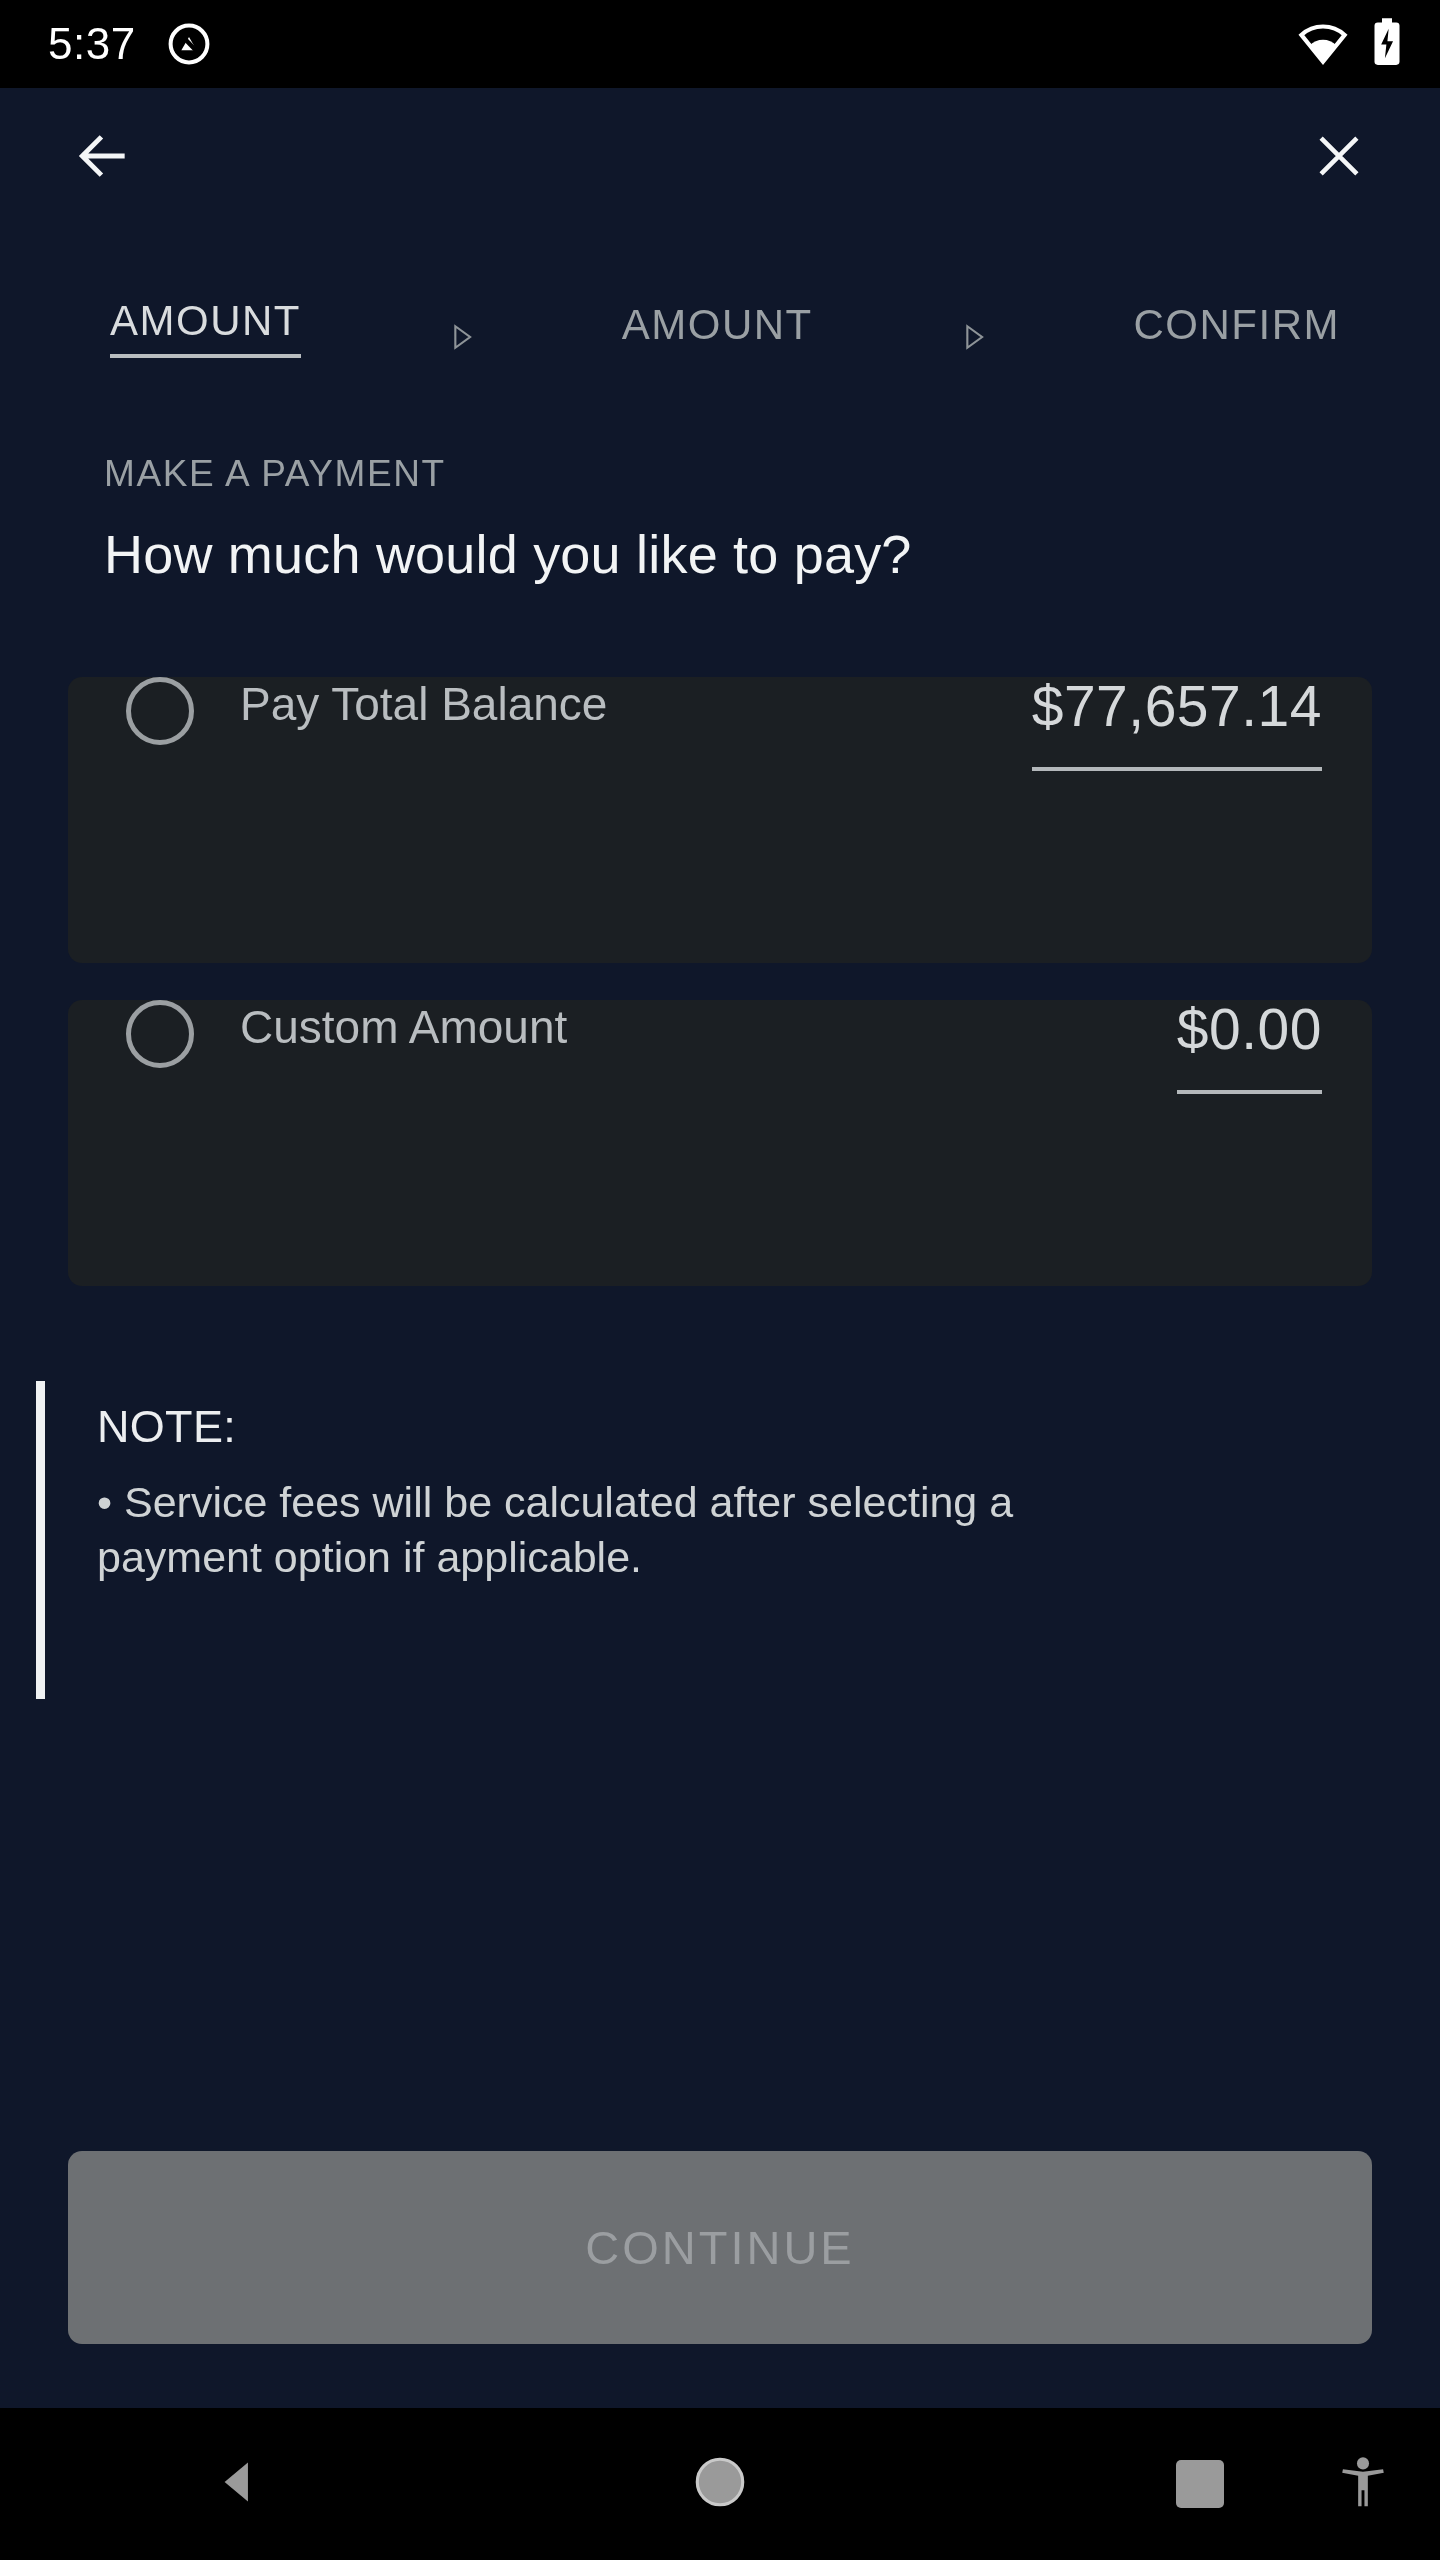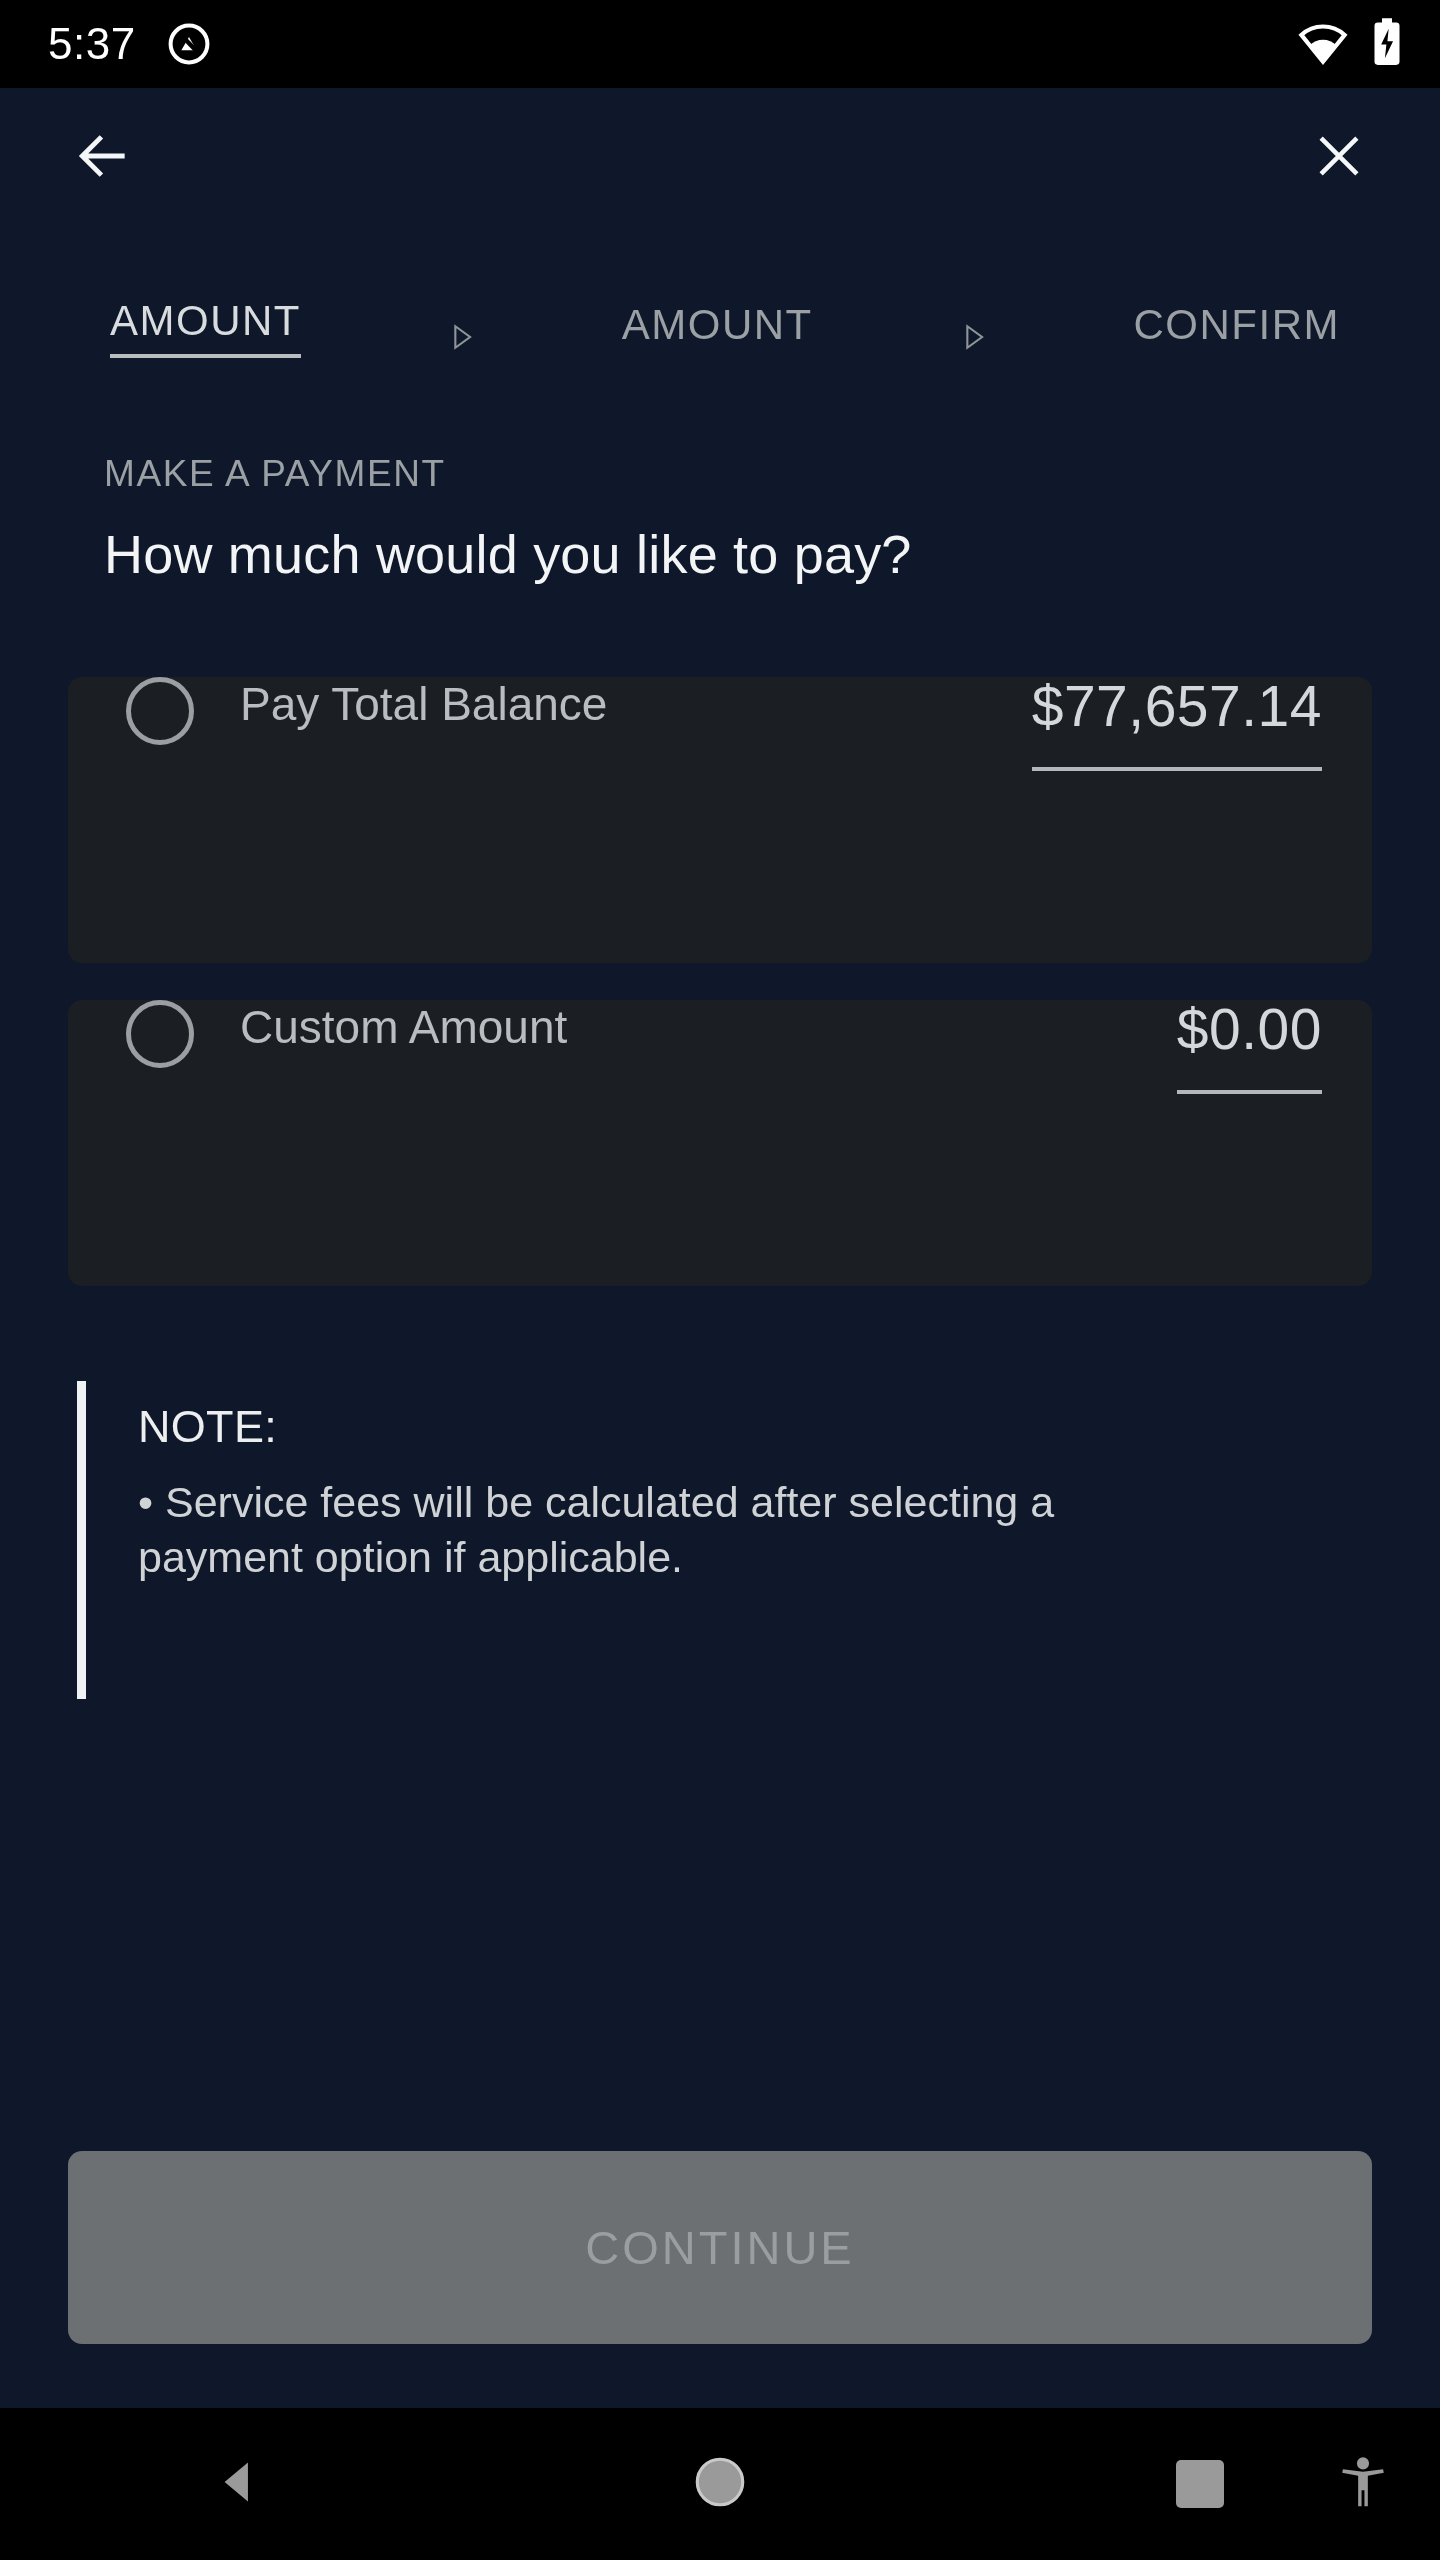--- a/index.html
+++ b/index.html
@@ -109,21 +109,21 @@
     font-size:57px; color:#d5d8da;
     letter-spacing:.5px;
     border-bottom:4px solid #b4b8bb;
     padding-bottom:30px;
     line-height:1.05;
     white-space:nowrap;
   }
 
   
   .note {
-    margin:95px 0 0 77px;
+    margin:95px 0 0 36px;
     border-left:9px solid #f0f2f3;
     padding:20px 90px 66px 52px;
     min-height:318px;
   }
   .note-title {
     font-size:45px; color:#eceef0;
     letter-spacing:.3px;
   }
   .note-body {
     margin-top:22px;

